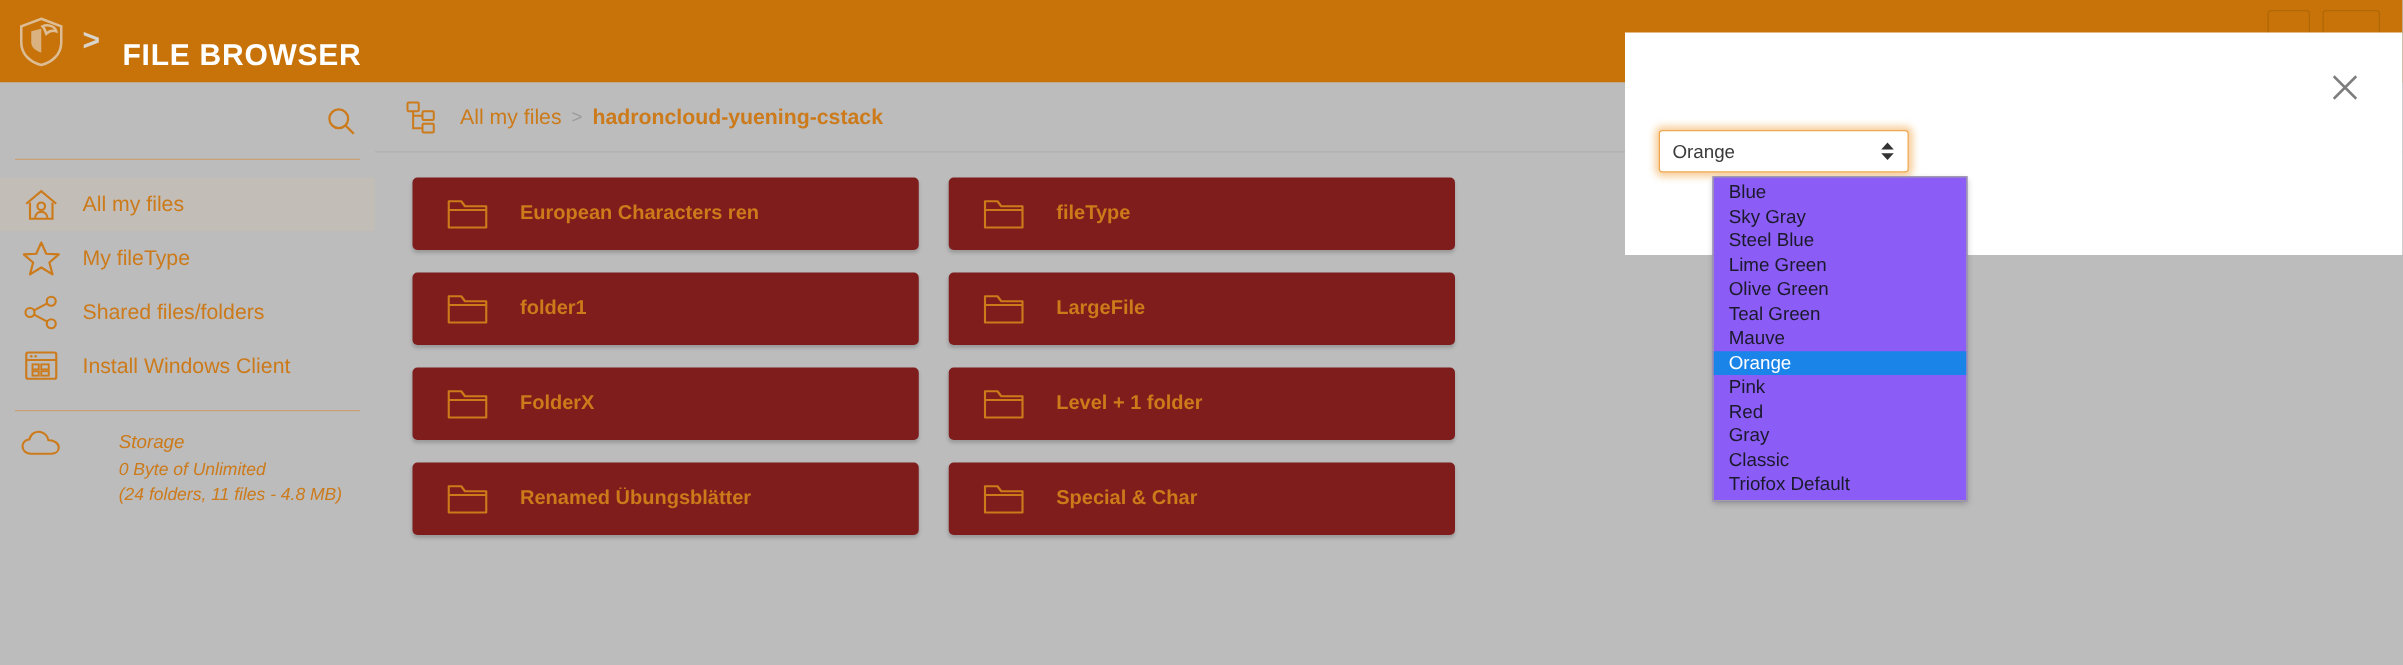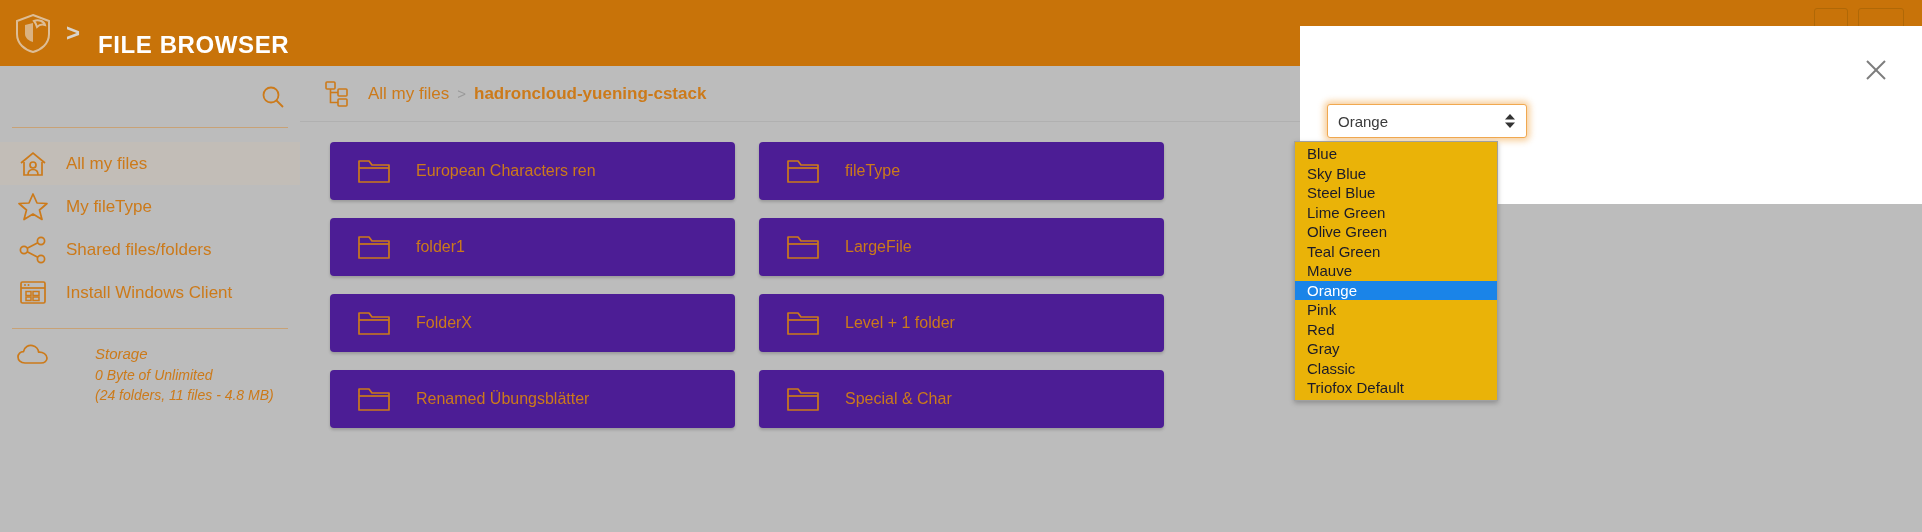--- a/index.html
+++ b/index.html
@@ -175,27 +175,28 @@
   .grid {
     padding: 20px 26px 0 30px;
     display: grid;
     grid-template-columns: 1fr 1fr;
     column-gap: 24px;
     row-gap: 18px;
     max-width: 890px;
   }
   .card {
     height: 58px;
-    background: #4c1d95;
+    background: #7f1d1d;
     border-radius: 4px;
     display: flex;
     align-items: center;
     padding-left: 24px;
     cursor: pointer;
     box-shadow: 0 2px 3px rgba(0,0,0,0.18);
+    font-weight: bold;
   }
   .card-icon {
     width: 40px; height: 34px;
     margin-right: 22px;
     flex: 0 0 40px;
     display: flex; align-items: center; justify-content: center;
   }
   .card-label {
     color: #cc7a1a;
     font-size: 16px;
@@ -250,23 +251,23 @@
     flex-direction: column;
     align-items: center;
     justify-content: center;
     gap: 2px;
   }
 
   
   .dropdown {
     position: absolute;
     top: 141px;
-    left: 1294px;
+    left: 1370px;
     width: 204px;
-    background: #eab308;
+    background: #8b5cf6;
     border: 1px solid #a0a0a0;
     z-index: 60;
     padding: 2px 0;
     box-shadow: 0 2px 5px rgba(0,0,0,0.25);
   }
   .dd-option {
     height: 19.5px;
     line-height: 19.5px;
     padding-left: 12px;
     font-size: 15px;
@@ -502,21 +503,21 @@
             <polygon points="6,1 11,6.5 1,6.5" fill="#333333"></polygon>
             <polygon points="6,15 11,9.5 1,9.5" fill="#333333"></polygon>
           </svg>
         </span>
       </div>
     </div>
   </div>
 
   <div class="dropdown">
     <div class="dd-option">Blue</div>
-    <div class="dd-option">Sky Blue</div>
+    <div class="dd-option">Sky Gray</div>
     <div class="dd-option">Steel Blue</div>
     <div class="dd-option">Lime Green</div>
     <div class="dd-option">Olive Green</div>
     <div class="dd-option">Teal Green</div>
     <div class="dd-option">Mauve</div>
     <div class="dd-option selected">Orange</div>
     <div class="dd-option">Pink</div>
     <div class="dd-option">Red</div>
     <div class="dd-option">Gray</div>
     <div class="dd-option">Classic</div>

